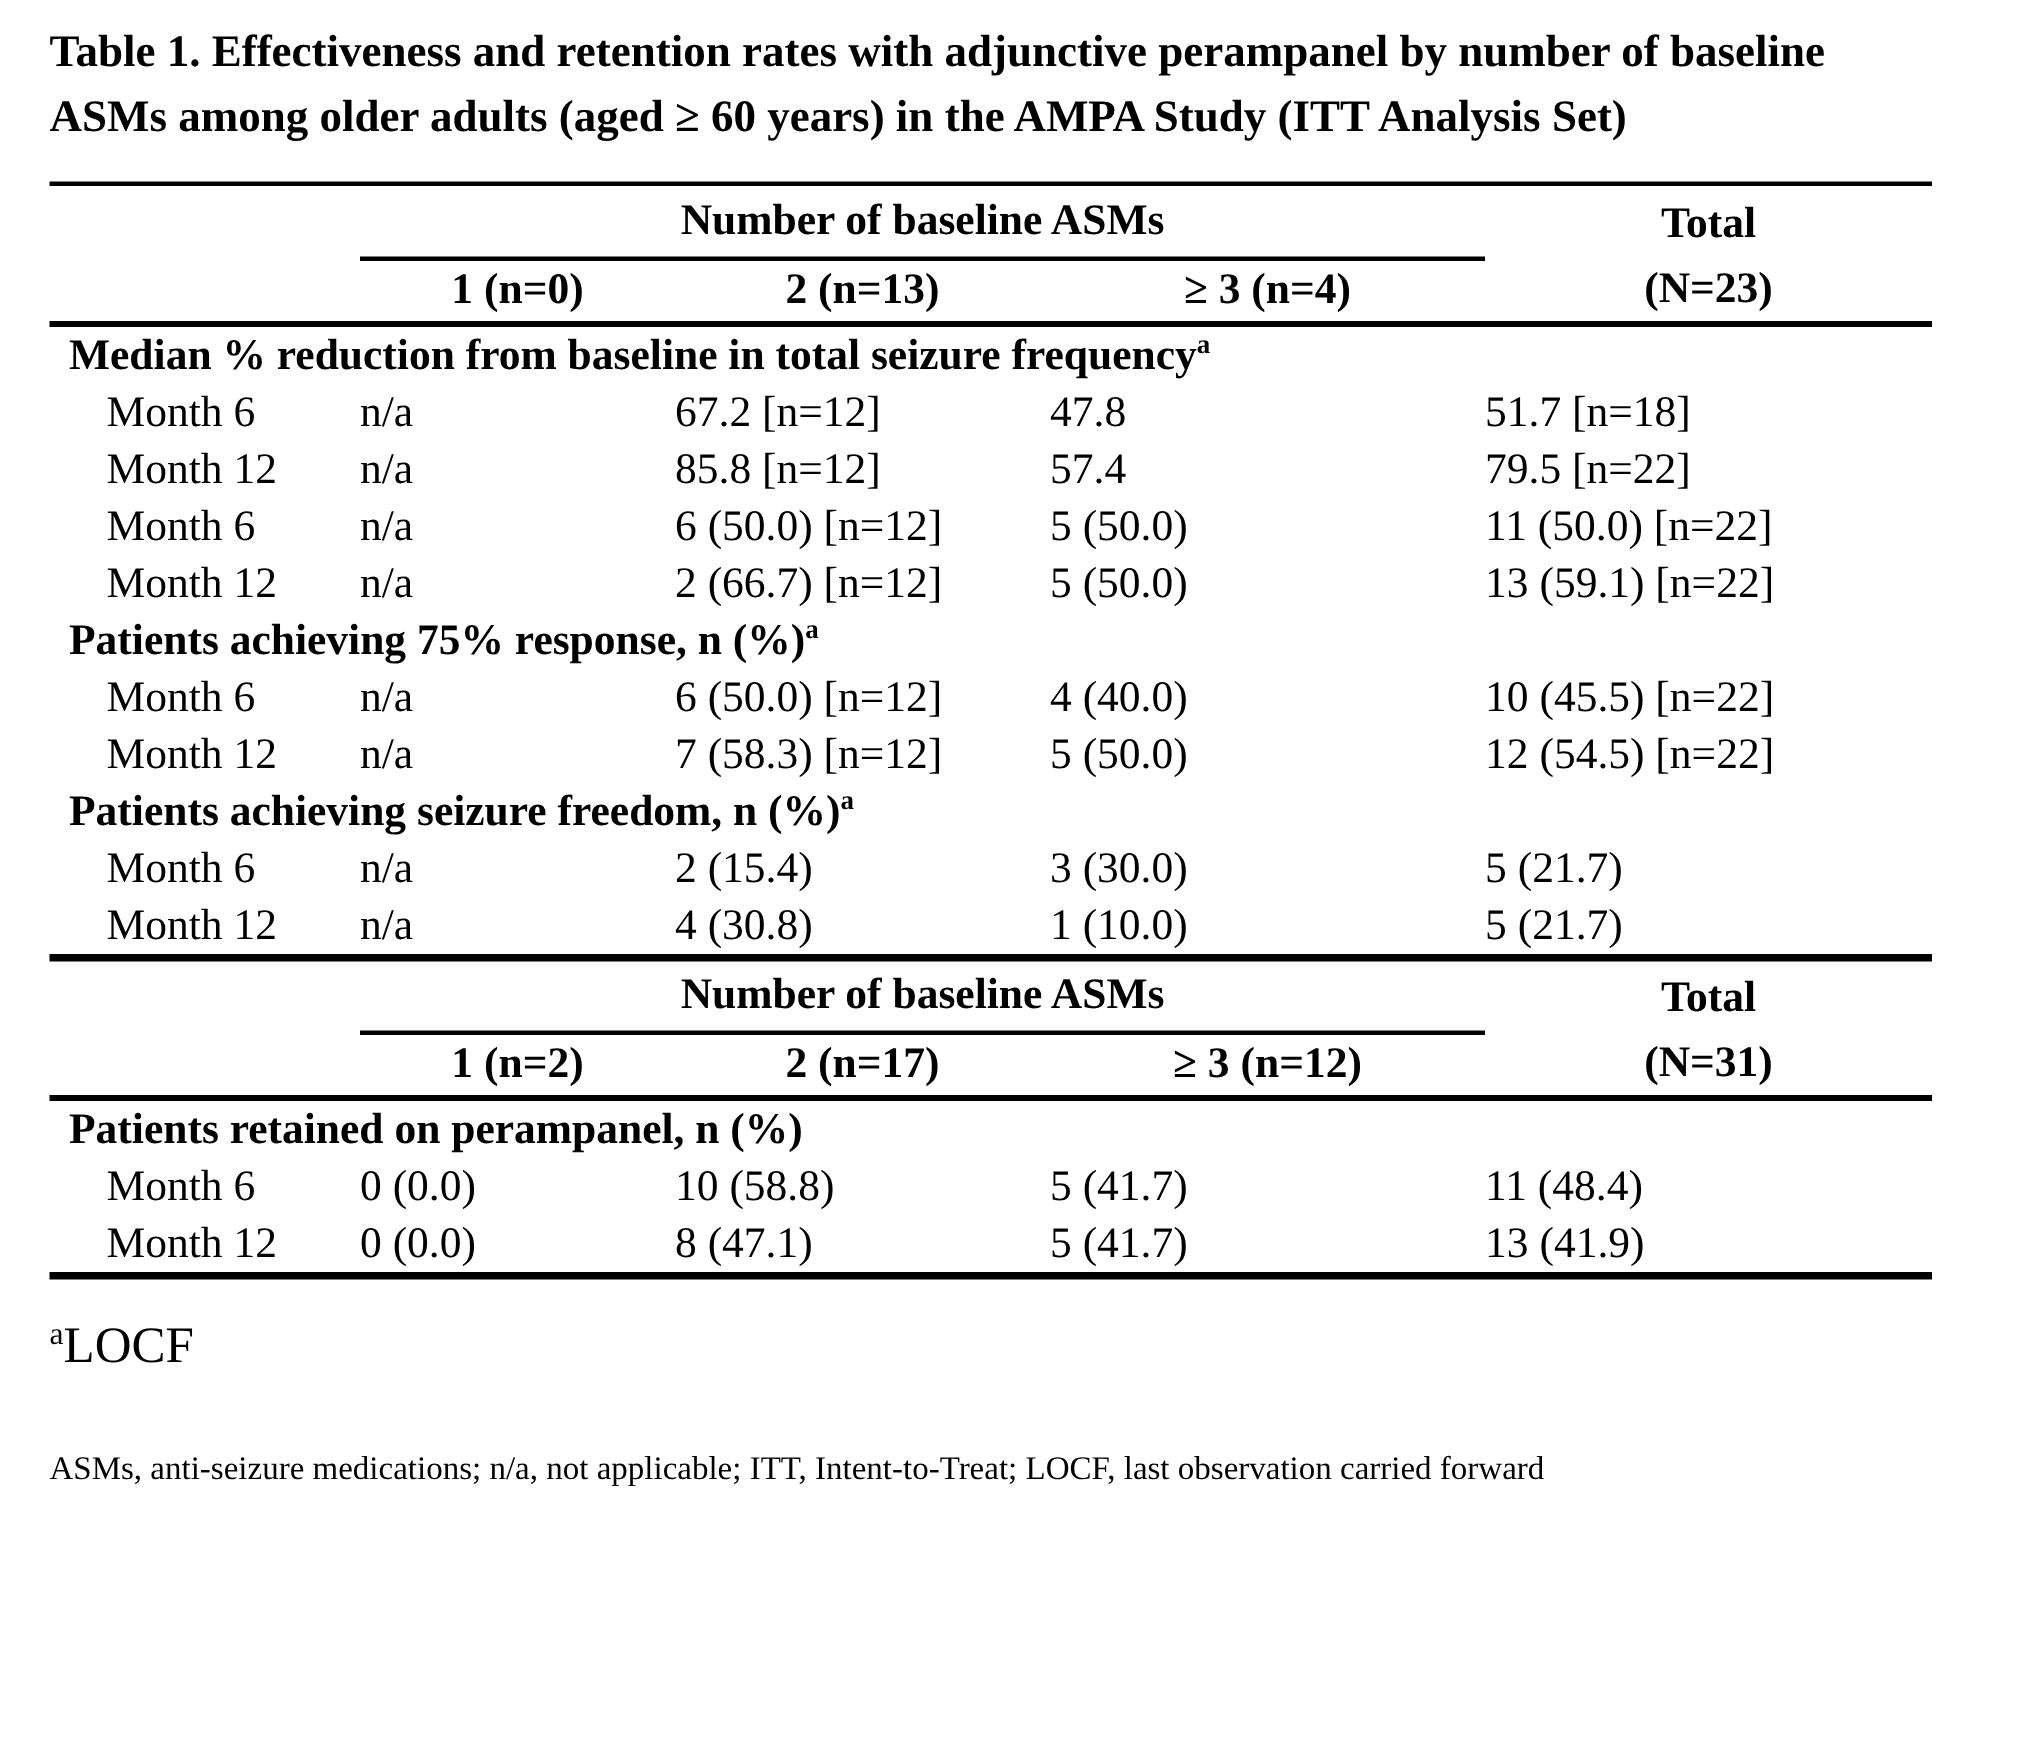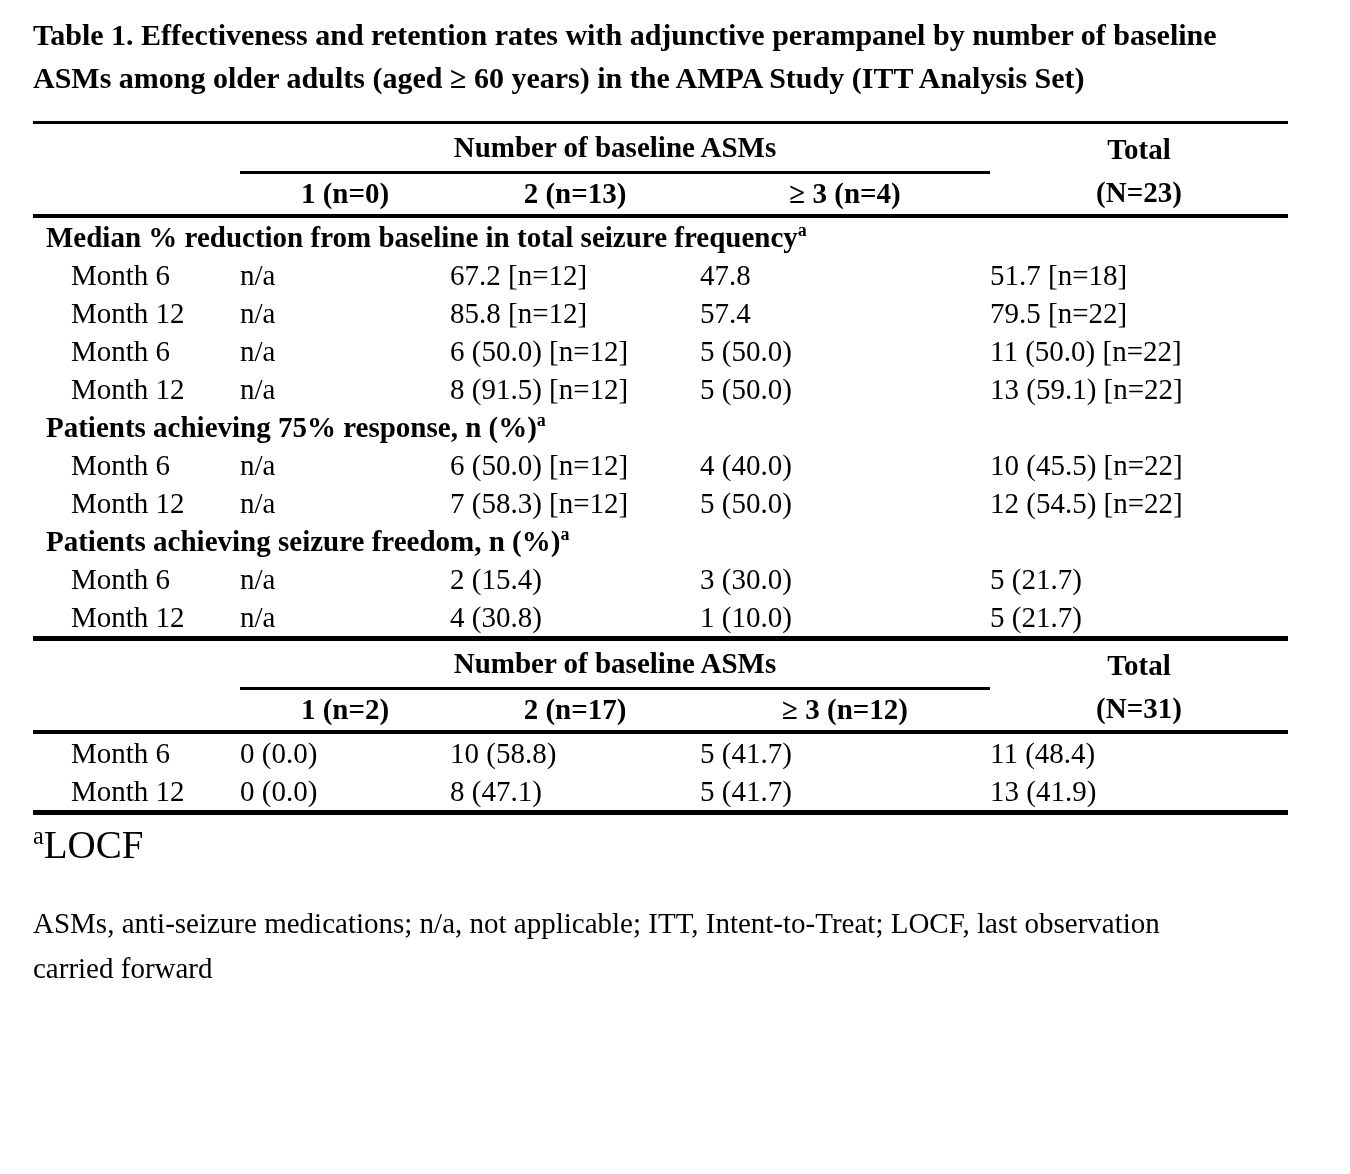--- a/index.html
+++ b/index.html
@@ -55,24 +55,24 @@
     font-weight: bold;
     padding-left: 13px;
     text-align: left;
   }
   td.rowlabel { padding-left: 38px; text-align: left; }
   td.val { }
   tr.end td { border-bottom: 5px solid #000; }
 
   sup { font-size: 62%; line-height: 0; vertical-align: super; }
 
-  .footnote { font-size: 39px; margin-top: 5px; line-height: 1.3; }
+  .footnote { font-size: 34px; margin-top: 23px; line-height: 1.3; }
   .abbrev {
-    font-size: 29px;
-    margin-top: 30px;
+    font-size: 22px;
+    margin-top: 42px;
     line-height: 1.55;
     max-width: 1200px;
   }
 </style>
 </head>
 <body>
 
 <div class="page">
 
   <div class="title">Table 1. Effectiveness and retention rates with adjunctive perampanel by number of baseline ASMs among older adults (aged ≥ 60 years) in the AMPA Study (ITT Analysis Set)</div>
@@ -121,21 +121,21 @@
       <tr>
         <td class="rowlabel">Month 6</td>
         <td class="val">n/a</td>
         <td class="val">6 (50.0) [n=12]</td>
         <td class="val">5 (50.0)</td>
         <td class="val">11 (50.0) [n=22]</td>
       </tr>
       <tr>
         <td class="rowlabel">Month 12</td>
         <td class="val">n/a</td>
-        <td class="val">8 (91.5) [n=12]</td>
+        <td class="val">2 (66.7) [n=12]</td>
         <td class="val">5 (50.0)</td>
         <td class="val">13 (59.1) [n=22]</td>
       </tr>
 
       <tr class="section">
         <td colspan="5"><span>Patients achieving 75% response, n (%)</span><sup>a</sup></td>
       </tr>
       <tr>
         <td class="rowlabel">Month 6</td>
         <td class="val">n/a</td>
@@ -175,20 +175,23 @@
         <td class="thead">Total</td>
       </tr>
       <tr class="h-cols">
         <td class="blank"></td>
         <td>1 (n=2)</td>
         <td>2 (n=17)</td>
         <td>≥ 3 (n=12)</td>
         <td>(N=31)</td>
       </tr>
 
+      <tr class="section">
+        <td colspan="5"><span>Patients retained on perampanel, n (%)</span><sup></sup></td>
+      </tr>
       <tr>
         <td class="rowlabel">Month 6</td>
         <td class="val">0 (0.0)</td>
         <td class="val">10 (58.8)</td>
         <td class="val">5 (41.7)</td>
         <td class="val">11 (48.4)</td>
       </tr>
       <tr class="end">
         <td class="rowlabel">Month 12</td>
         <td class="val">0 (0.0)</td>

